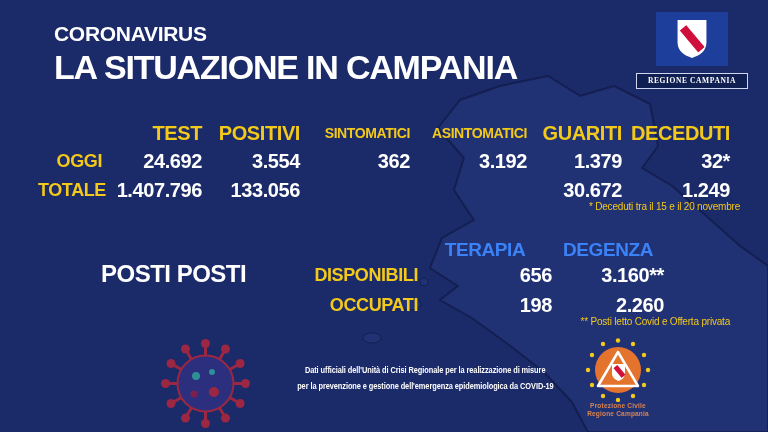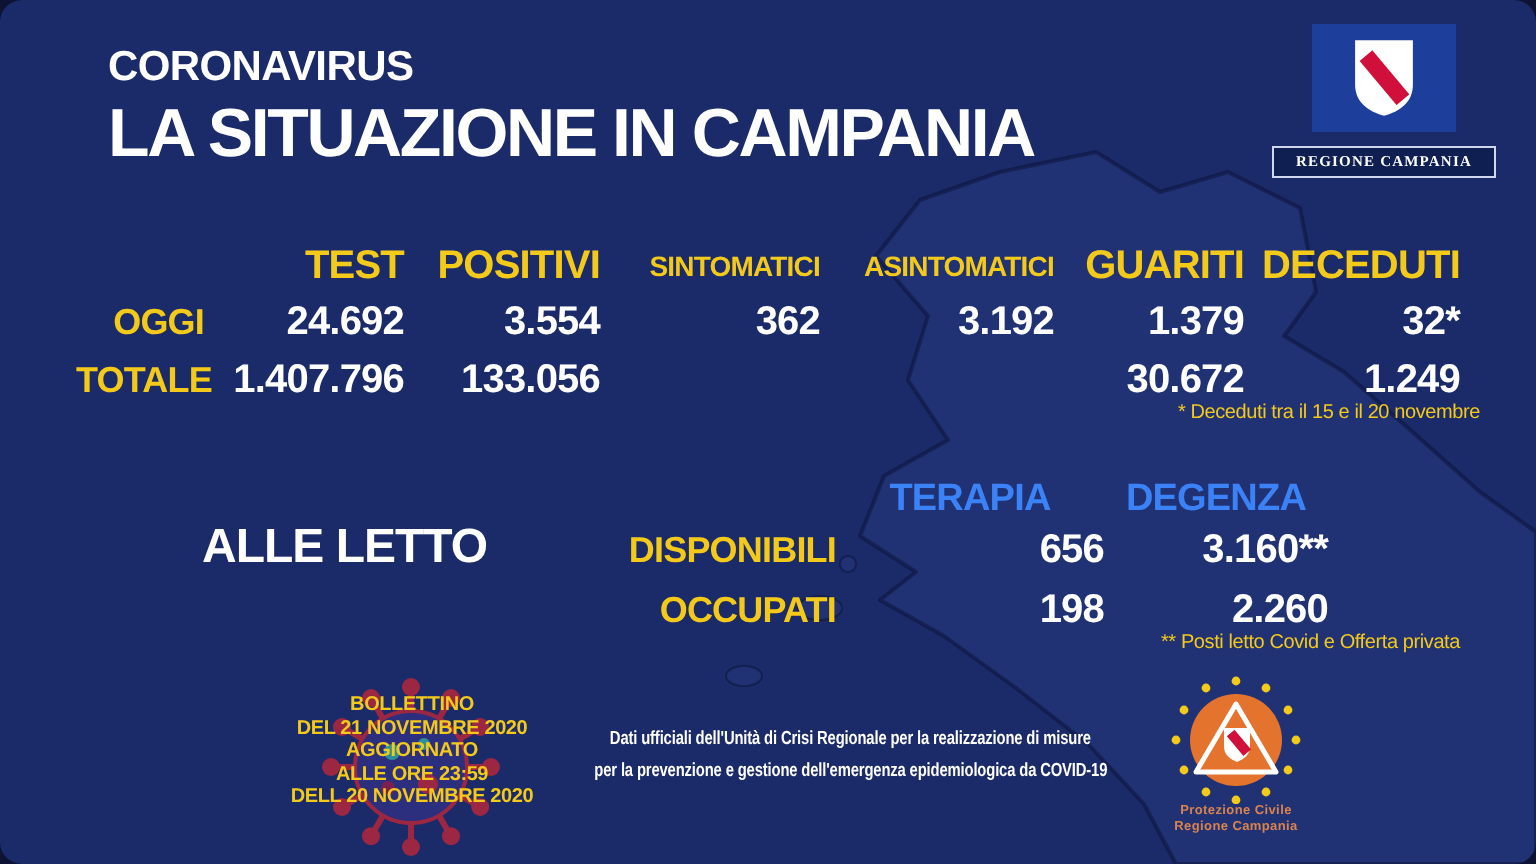--- a/index.html
+++ b/index.html
@@ -1,20 +1,19 @@
 <!DOCTYPE html>
 <html><head>
 <meta charset="utf-8">
 <style>
   html,body{margin:0;padding:0;background:#0d1433;}
   .stage{
     position:relative;width:768px;height:432px;overflow:hidden;
     background:#1b2a68;
     font-family:"Liberation Sans","DejaVu Sans",sans-serif;
-    border-radius:11px;
     -webkit-font-smoothing:antialiased;
   }
   .stage *{box-sizing:border-box;}
   svg{display:block;}
   .map{position:absolute;left:0;top:0;z-index:0;pointer-events:none;}
   .layer{position:absolute;z-index:1;}
 
   
   .hdr{left:54px;top:22px;color:#ffffff;}
   .kicker{font-size:21px;font-weight:700;letter-spacing:-0.3px;line-height:24px;}
@@ -123,21 +122,21 @@
       <span class="v">1.407.796</span>
       <span class="v">133.056</span>
       <span class="v"></span>
       <span class="v"></span>
       <span class="v">30.672</span>
       <span class="v">1.249</span>
     </div>
   </div>
   <div class="layer note note1">* Deceduti tra il 15 e il 20 novembre</div>
 
-  <div class="layer posti">ALLE LETTO</div>
+  <div class="layer posti">POSTI POSTI</div>
 
   <div class="layer beds">
     <span class="b-lbl"></span>
     <div class="bh">
       <div>TERAPIA</div>
     </div>
     <div class="bh">DEGENZA</div>
 
     <span class="b-lbl">DISPONIBILI</span>
     <span class="b-v">656</span>
@@ -179,27 +178,20 @@
           <circle cx="47.5" cy="7.5" r="4.5"></circle>
         <circle cx="67.5" cy="13" r="4.5"></circle>
           <circle cx="82.1" cy="27.5" r="4.5"></circle>
       </g>
       <circle cx="38" cy="40" r="4" fill="#2e8f96"></circle>
       <circle cx="56" cy="56" r="5" fill="#9c2743"></circle>
       <circle cx="54" cy="36" r="3" fill="#2e8f96"></circle>
       <circle cx="36" cy="58" r="3.5" fill="#7c2050"></circle>
     </svg>
   </div>
-  <div class="layer bulletin">
-    <div>BOLLETTINO</div>
-    <div>DEL 21 NOVEMBRE 2020</div>
-    <div>AGGIORNATO</div>
-    <div>ALLE ORE 23:59</div>
-    <div>DELL 20 NOVEMBRE 2020</div>
-  </div>
 
   <div class="layer disclaimer">
     <div><span class="cond">Dati ufficiali dell'Unità di Crisi Regionale per la realizzazione di misure</span></div>
     <div><span class="cond">per la prevenzione e gestione dell'emergenza epidemiologica da COVID-19</span></div>
   </div>
 
   <div class="layer pc-logo">
     <svg width="80" height="64" viewBox="0 0 80 64">
       <g fill="#f3c91a">
         <circle cx="70" cy="32" r="2.2"></circle>

